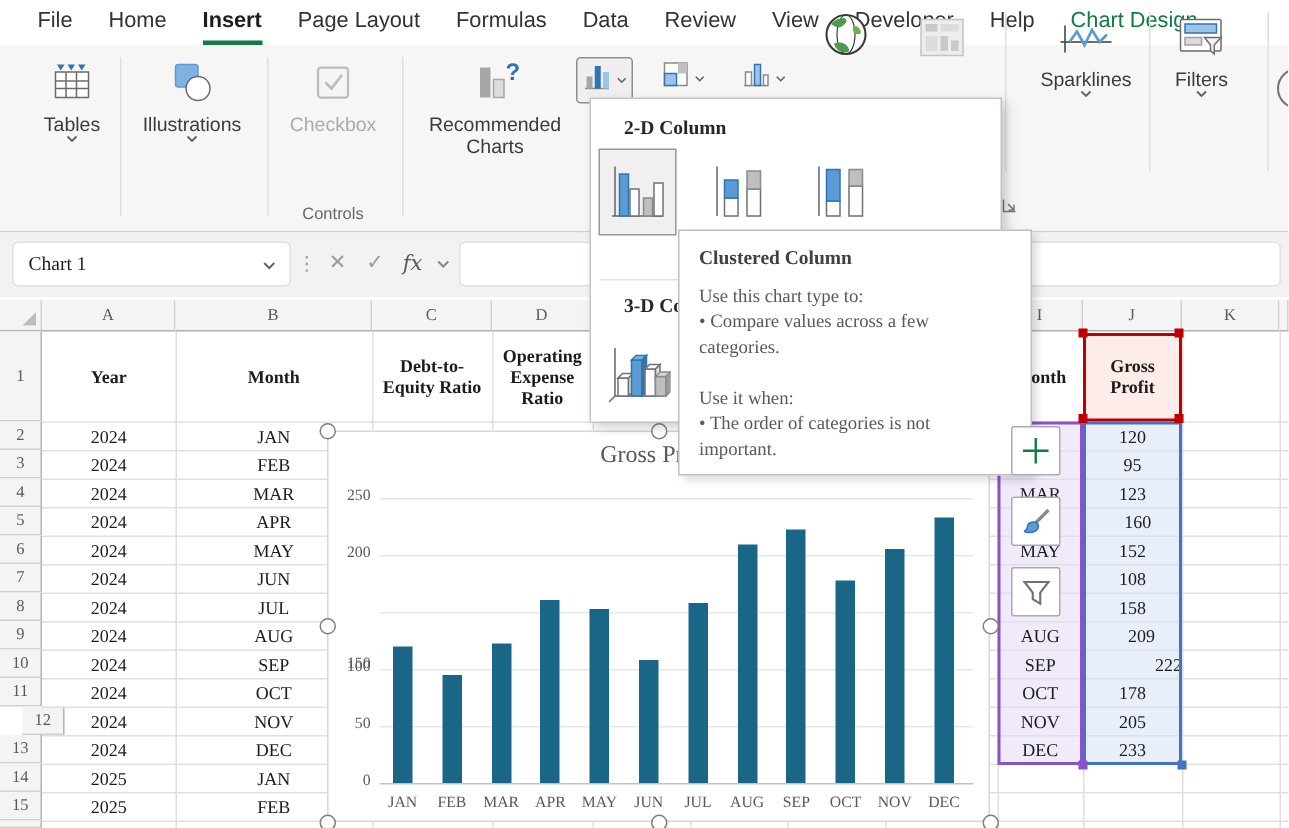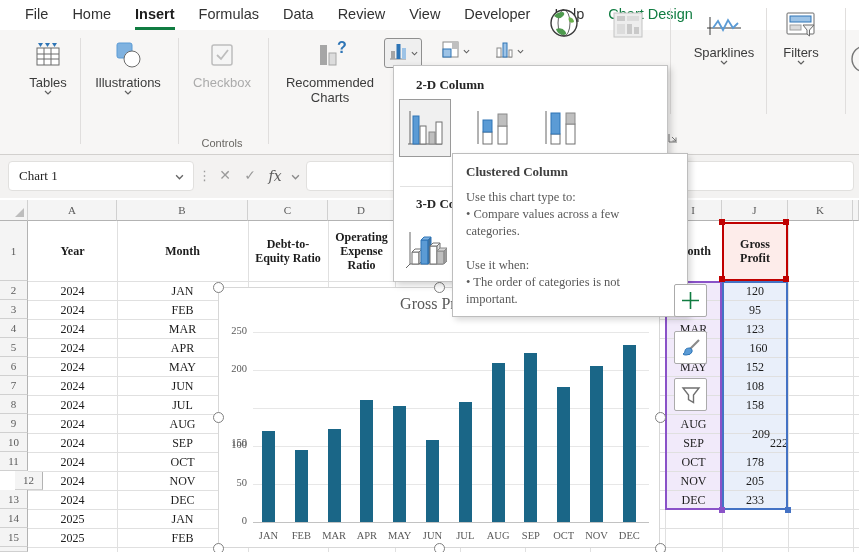--- a/index.html
+++ b/index.html
@@ -77,20 +77,21 @@
 </style>
 </head>
 <body>
 
 <div id="app">
 
   <div id="menubar">
       <span class="menu-item">File</span>
       <span class="menu-item">Home</span>
       <span class="menu-item active">Insert</span>
+      <span class="menu-item">Page Layout</span>
       <span class="menu-item">Formulas</span>
       <span class="menu-item">Data</span>
       <span class="menu-item">Review</span>
       <span class="menu-item">View</span>
       <span class="menu-item">Developer</span>
       <span class="menu-item">Help</span>
       <span class="menu-item accent">Chart Design</span>
     </div>
 
   <div id="ribbon">
@@ -399,21 +400,21 @@
     <div class="cell" style="left: 117px; top: 376px; width: 131px; height: 19px;">JUN</div>
     <div class="cell" style="left: 665px; top: 376px; width: 57px; height: 19px;">JUN</div>
     <div class="cell" style="left: 722px; top: 376px; width: 66px; height: 19px;">108</div>
     <div class="cell" style="left: 28px; top: 395px; width: 89px; height: 19px;">2024</div>
     <div class="cell" style="left: 117px; top: 395px; width: 131px; height: 19px;">JUL</div>
     <div class="cell" style="left: 665px; top: 395px; width: 57px; height: 19px;">JUL</div>
     <div class="cell" style="left: 722px; top: 395px; width: 66px; height: 19px;">158</div>
     <div class="cell" style="left: 28px; top: 414px; width: 89px; height: 19px;">2024</div>
     <div class="cell" style="left: 117px; top: 414px; width: 131px; height: 19px;">AUG</div>
     <div class="cell" style="left: 665px; top: 414px; width: 57px; height: 19px;">AUG</div>
-    <div class="cell" style="left: 722px; top: 414px; width: 78px; height: 19px; margin-top: 10px;">209</div>
+    <div class="cell" style="left: 722px; top: 414px; width: 78px; height: 19px;">209</div>
     <div class="cell" style="left: 28px; top: 433px; width: 89px; height: 19px;">2024</div>
     <div class="cell" style="left: 117px; top: 433px; width: 131px; height: 19px;">SEP</div>
     <div class="cell" style="left: 665px; top: 433px; width: 57px; height: 19px;">SEP</div>
     <div class="cell" style="left: 722px; top: 433px; width: 66px; height: 19px; padding-left: 48px;">222</div>
     <div class="cell" style="left: 28px; top: 452px; width: 89px; height: 19px;">2024</div>
     <div class="cell" style="left: 117px; top: 452px; width: 131px; height: 19px;">OCT</div>
     <div class="cell" style="left: 665px; top: 452px; width: 57px; height: 19px;">OCT</div>
     <div class="cell" style="left: 722px; top: 452px; width: 66px; height: 19px;">178</div>
     <div class="cell" style="left: 28px; top: 471px; width: 89px; height: 19px;">2024</div>
     <div class="cell" style="left: 117px; top: 471px; width: 131px; height: 19px;">NOV</div>

